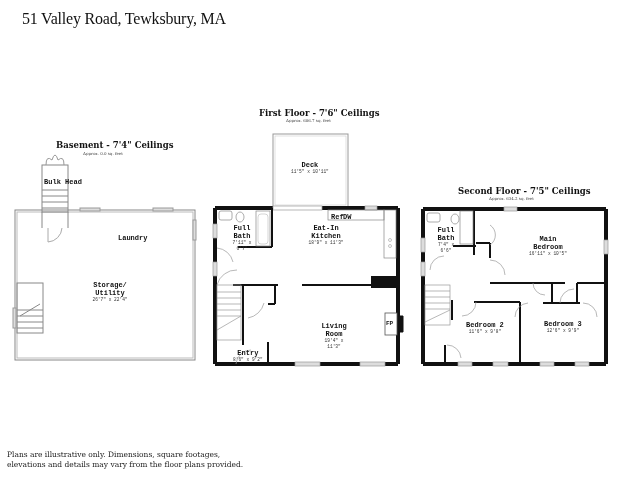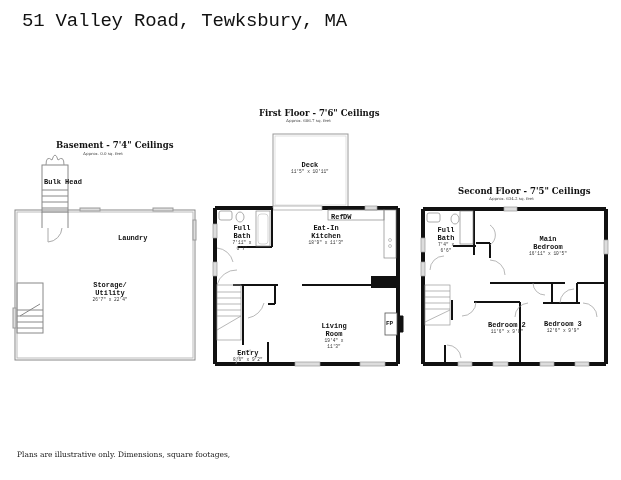--- a/index.html
+++ b/index.html
@@ -1,22 +1,22 @@
 <!DOCTYPE html>
 <html><head>
 <meta charset="utf-8">
 <style>
   html, body { margin:0; padding:0; background:#ffffff; }
   body { width:621px; height:480px; position:relative; overflow:hidden; font-family:"DejaVu Serif", serif; color:#111; }
-  .title { position:absolute; left:22px; top:10px; font-size:19px; font-family:Liberation Mono, monospace; color:#111; letter-spacing:-0.2px; }
+  .title { position:absolute; left:22px; top:10px; font-size:16px; font-family:Liberation Serif, serif; color:#111; letter-spacing:-0.2px; }
   .floor-title { position:absolute; font-size:8.5px; font-weight:bold; font-family:"DejaVu Serif", serif; white-space:nowrap; }
   .floor-sub { position:absolute; font-size:4px; color:#444; font-family:"DejaVu Serif", serif; white-space:nowrap; }
   .room-label { position:absolute; font-size:7px; font-weight:bold; text-align:center; line-height:8px; font-family:Liberation Mono, monospace; white-space:nowrap; }
   .room-dim { display:block; font-size:4.5px; font-weight:normal; line-height:6px; color:#333; }
-  .footer { position:absolute; left:17px; top:450px; font-size:7.5px; line-height:10px; color:#222; font-family:"DejaVu Serif", serif; }
+  .footer { position:absolute; left:7px; top:450px; font-size:7.5px; line-height:10px; color:#222; font-family:"DejaVu Serif", serif; }
   svg { position:absolute; left:0; top:0; }
 </style>
 </head>
 <body>
 
 <div class="title">51 Valley Road, Tewksbury, MA</div>
 
 <div class="floor-title" style="left:56px; top:140px;">Basement - 7'4" Ceilings</div>
 <div class="floor-sub" style="left:83px; top:151px;">Approx. 0.0 sq. feet</div>
 
@@ -222,24 +222,25 @@
 </div>
 
 <div class="room-label" style="left:432px; top:226px; width:28px; white-space:normal;">
   <span>Full Bath</span>
   <span class="room-dim">7'4" x 6'6"</span>
 </div>
 <div class="room-label" style="left:528px; top:235px; width:40px; white-space:normal;">
   <span>Main Bedroom</span>
   <span class="room-dim">16'11" x 10'5"</span>
 </div>
-<div class="room-label" style="left:488px; top:321px;">
+<div class="room-label" style="left:466px; top:321px;">
   <span>Bedroom 2</span>
   <span class="room-dim">11'6" x 9'8"</span>
 </div>
 <div class="room-label" style="left:544px; top:320px;">
   <span>Bedroom 3</span>
   <span class="room-dim">12'6" x 9'9"</span>
 </div>
 
 <div class="footer">
   <div>Plans are illustrative only. Dimensions, square footages,</div>
+  <div>elevations and details may vary from the floor plans provided.</div>
 </div>
 
 </body></html>

